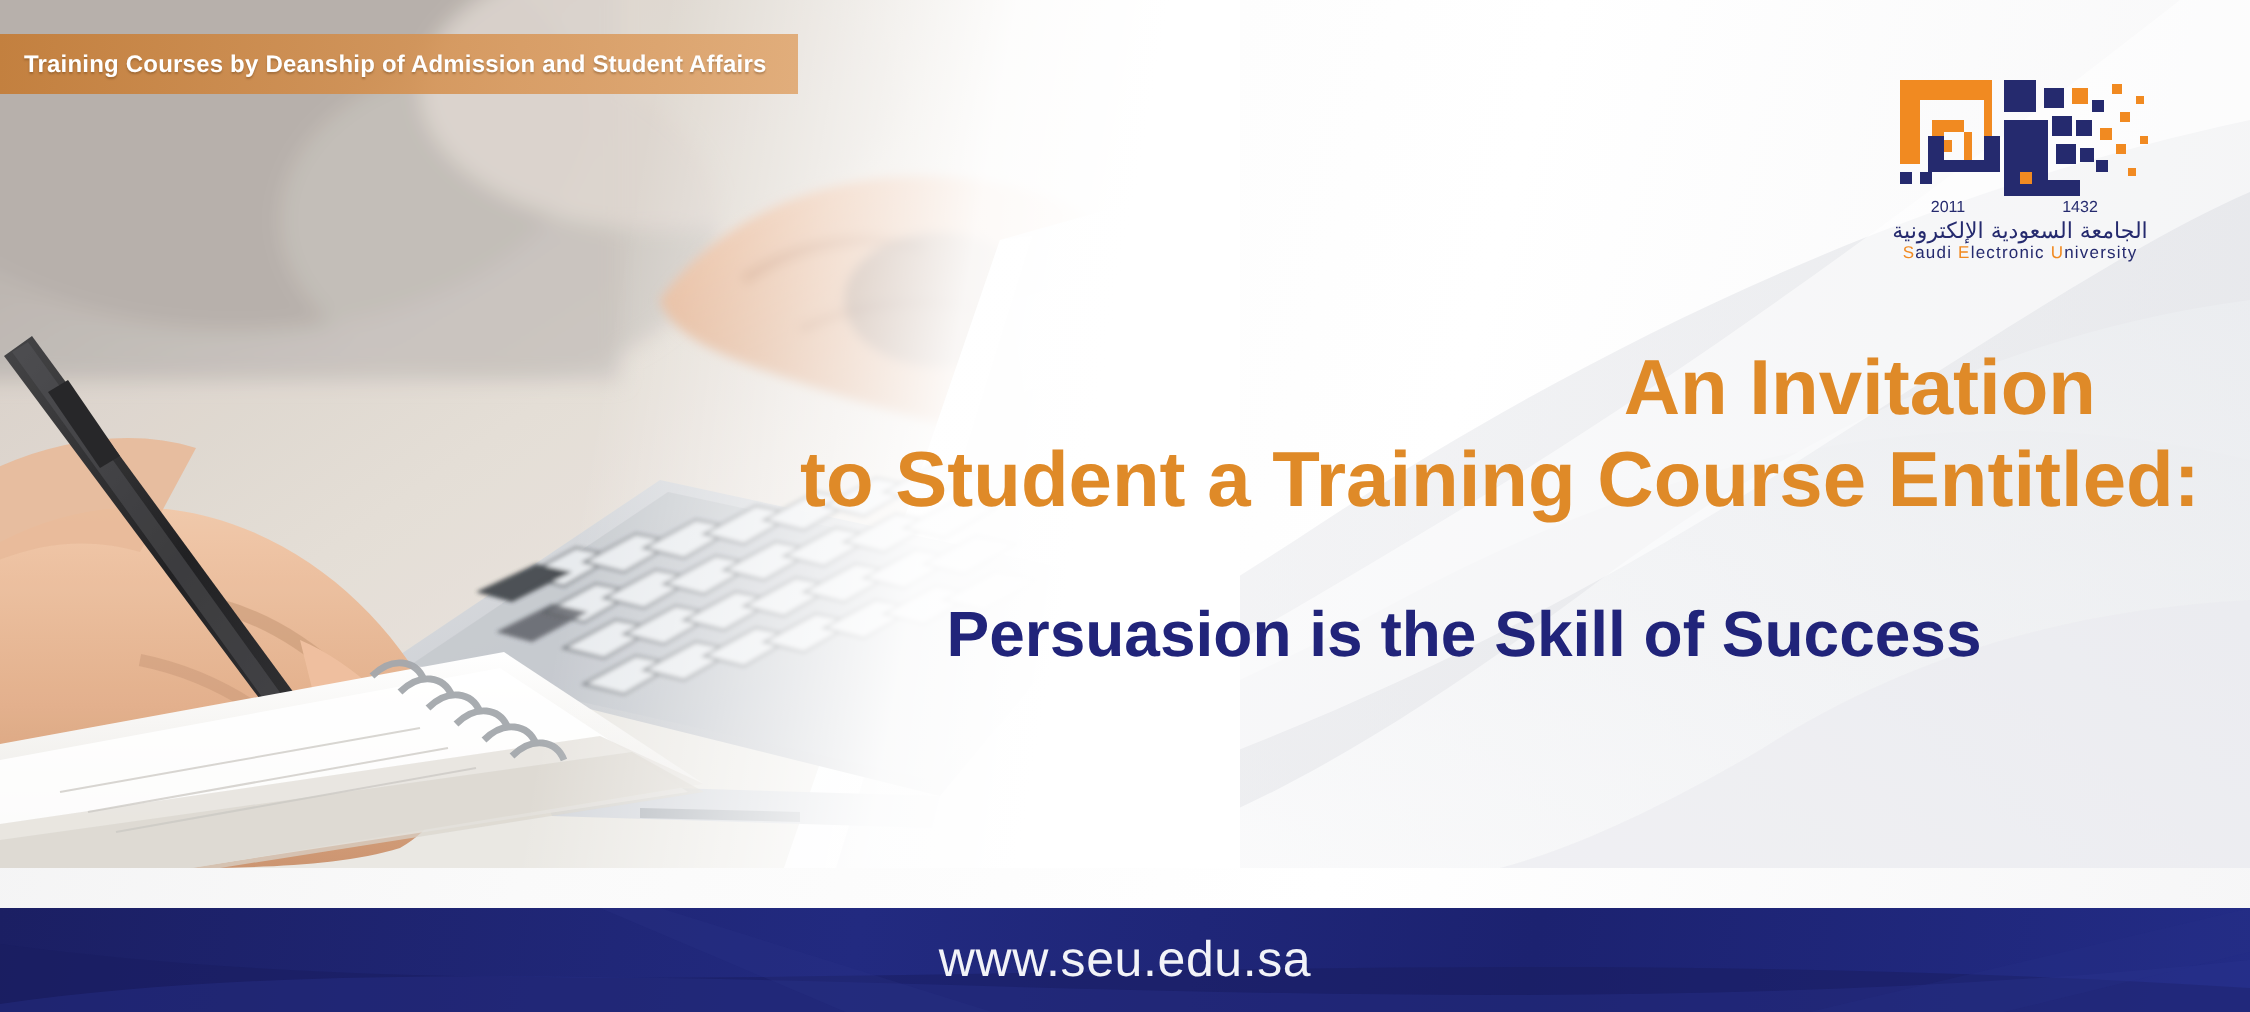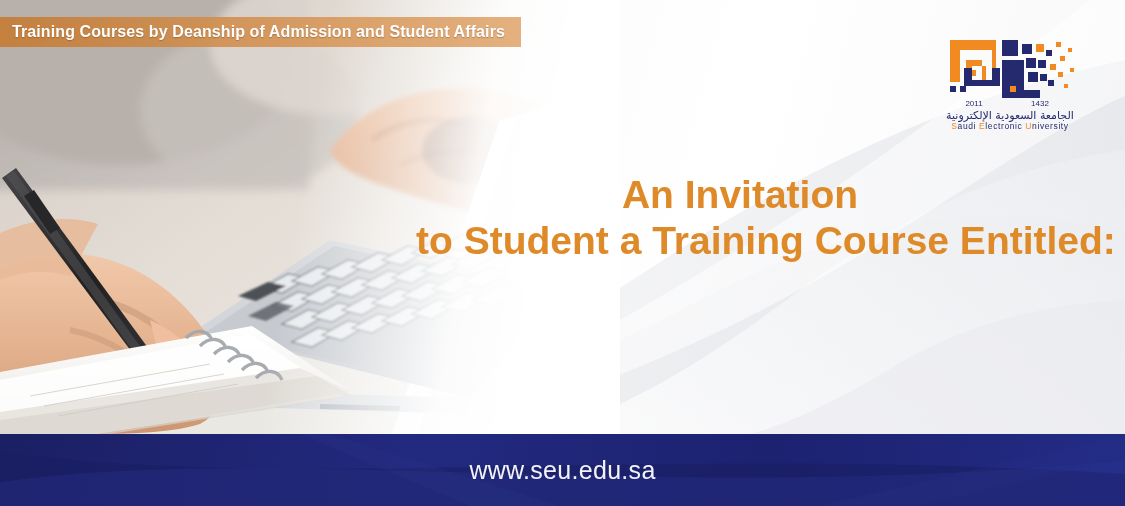--- a/index.html
+++ b/index.html
@@ -71,34 +71,34 @@
   .badge {
     position: absolute;
     left: 0;
     top: 17px;
     height: 30px;
     padding: 0 16px 0 12px;
     display: flex;
     align-items: center;
     background: linear-gradient(90deg, rgba(196,124,54,0.92) 0%, rgba(216,151,89,0.88) 65%, rgba(223,163,105,0.85) 100%);
     color: #ffffff;
-    font-size: 16px;
+    font-size: 12px;
     font-weight: bold;
     letter-spacing: 0.1px;
     white-space: nowrap;
     text-shadow: 0 1px 1px rgba(90,55,20,0.35);
   }
 
   
   .headline {
     position: absolute;
-    left: 416px;
+    left: 400px;
     top: 172px;
     width: 648px;
-    text-align: center;
+    text-align: right;
   }
   .headline .line {
     color: #df8a28;
     font-weight: bold;
     line-height: 1.18;
     white-space: nowrap;
   }
   .headline .line-1 { font-size: 39px; }
   .headline .line-2 { font-size: 39px; }
 
@@ -124,21 +124,21 @@
     height: 108px;
   }
   .logo svg { display: block; width: 140px; height: 108px; }
 
   
   .footer {
     position: absolute;
     left: 0;
     bottom: 0;
     width: 1125px;
-    height: 72px;
+    height: 52px;
     overflow: hidden;
     background: linear-gradient(100deg, #1b1f63 0%, #222a80 38%, #1c2270 68%, #232c86 100%);
   }
   .footer svg.waves {
     position: absolute;
     top: 0; left: 0;
     width: 1125px;
     height: 72px;
   }
   .footer-url {
@@ -400,20 +400,21 @@
         <tspan fill="#f18a21">S</tspan><tspan fill="#252a6e">audi</tspan><tspan fill="#252a6e"> </tspan><tspan fill="#f18a21">E</tspan><tspan fill="#252a6e">lectronic</tspan><tspan fill="#252a6e"> </tspan><tspan fill="#f18a21">U</tspan><tspan fill="#252a6e">niversity</tspan>
       </text>
     </svg>
   </div>
 
   <div class="headline">
     <div class="line line-1">An Invitation</div>
     <div class="line line-2">to Student a Training Course Entitled:</div>
   </div>
 
+  <div class="subhead">Persuasion is the Skill of Success</div>
 
   <div class="footer">
     <svg class="waves" viewBox="0 0 1125 72" preserveAspectRatio="none" aria-hidden="true">
       <path d="M0,18 C300,58 650,10 1125,40 L1125,72 L0,72 Z" fill="#1a1e60" opacity="0.55"></path>
       <path d="M0,48 C280,8 680,72 1125,26 L1125,72 L0,72 Z" fill="#2b3490" opacity="0.35"></path>
       <path d="M330,0 L560,72 L470,72 L300,0 Z" fill="#2a3288" opacity="0.25"></path>
       <path d="M1125,0 L820,72 L920,72 L1125,22 Z" fill="#2a3288" opacity="0.22"></path>
     </svg>
     <div class="footer-url">www.seu.edu.sa</div>
   </div>

